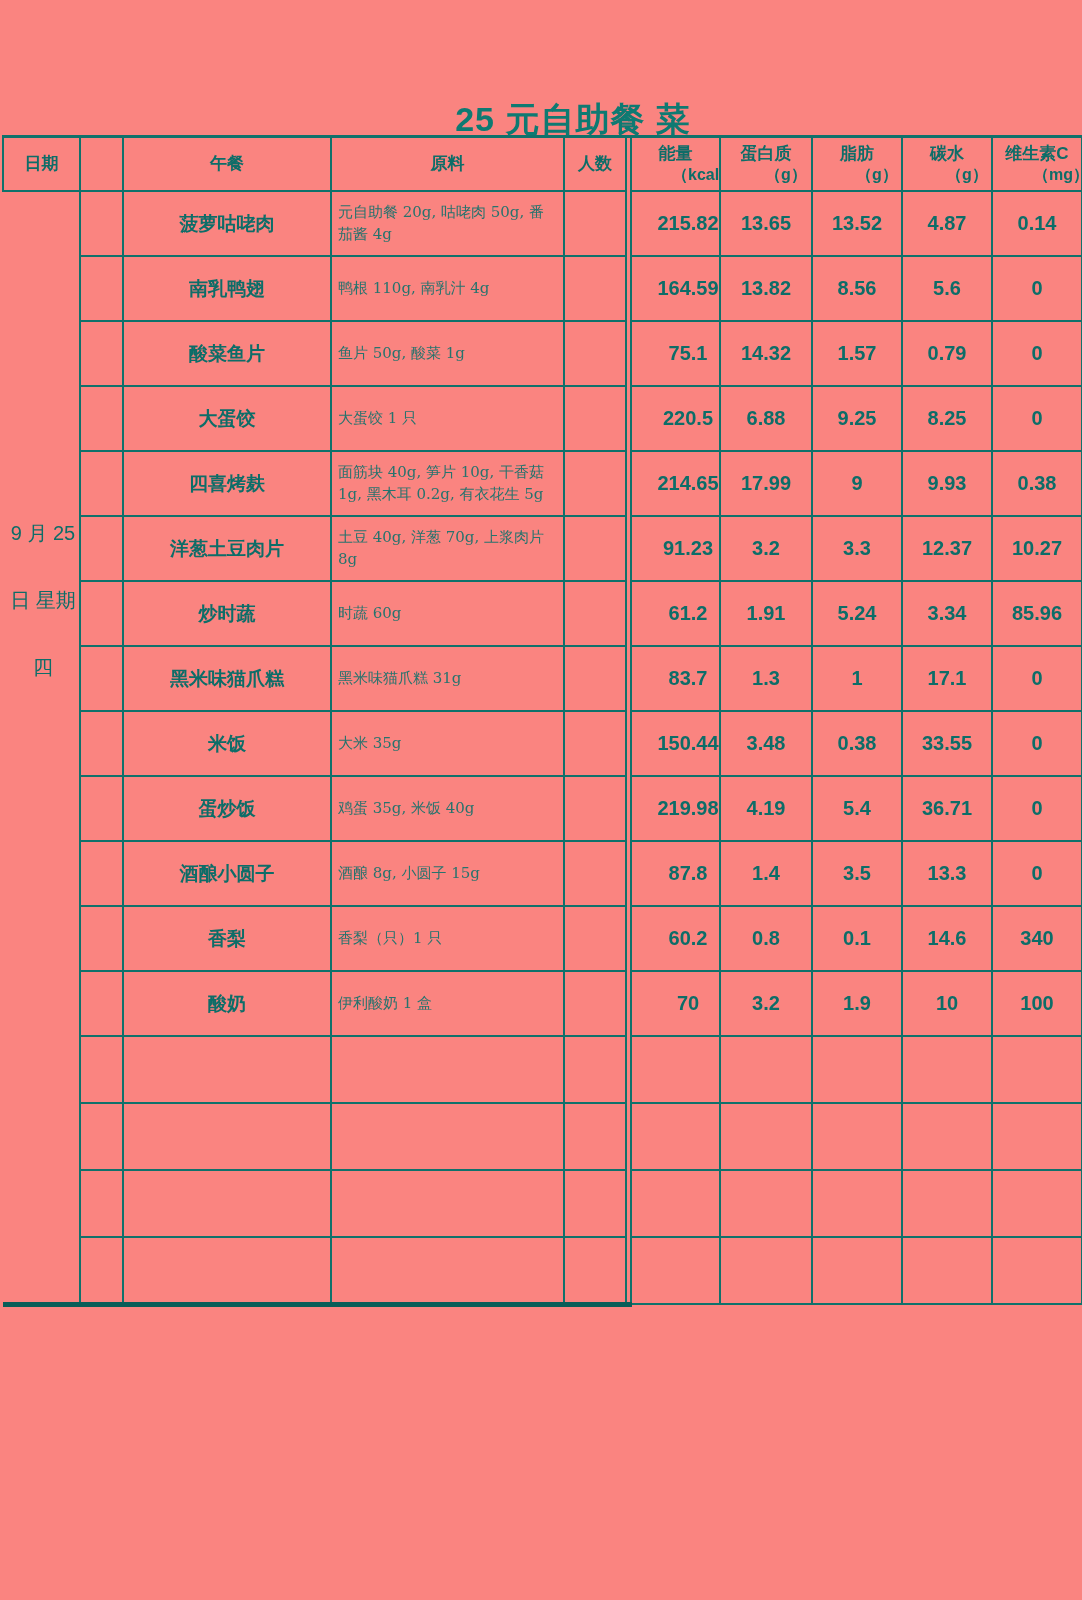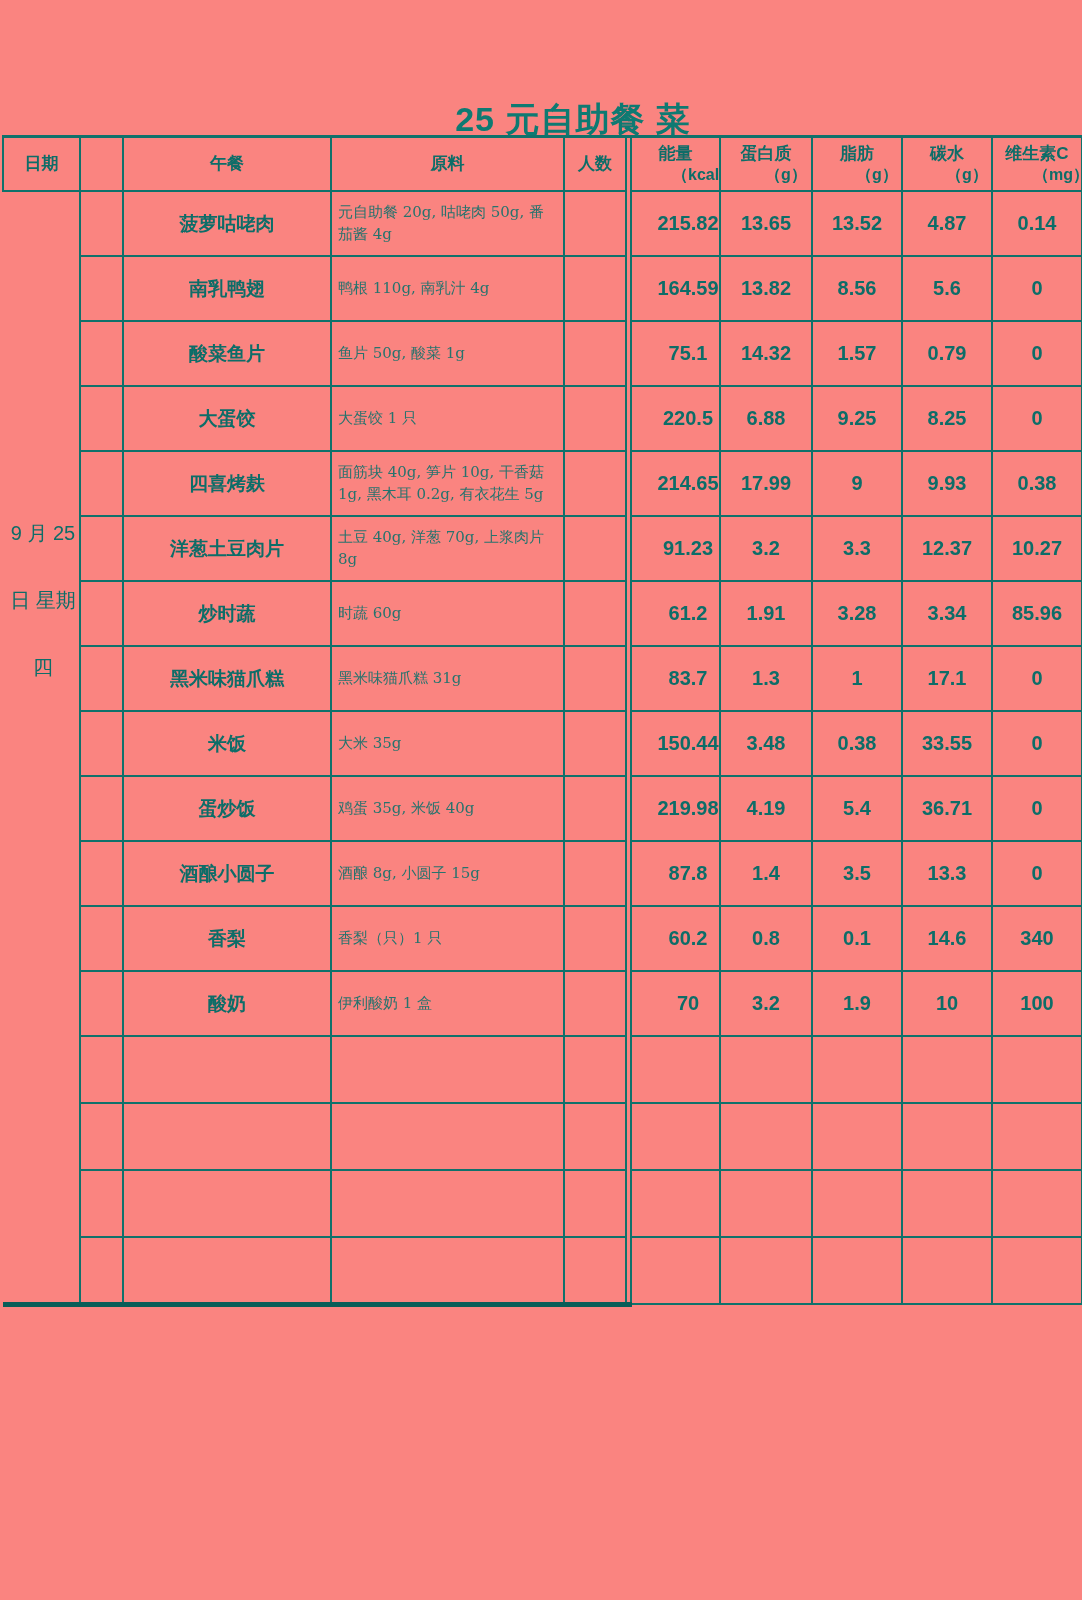--- a/index.html
+++ b/index.html
@@ -178,21 +178,21 @@
     <td class="c-num">10.27</td>
   </tr>
         <tr class="data-row">
     <td class="c-narrow"></td>
     <td class="c-dish">炒时蔬</td>
     <td class="c-ing">时蔬 60g</td>
     <td class="c-people"></td>
     <td class="c-gap"></td>
     <td class="c-num first">61.2</td>
     <td class="c-num">1.91</td>
-    <td class="c-num">3.28</td>
+    <td class="c-num">5.24</td>
     <td class="c-num">3.34</td>
     <td class="c-num">85.96</td>
   </tr>
         <tr class="data-row">
     <td class="c-narrow"></td>
     <td class="c-dish">黑米味猫爪糕</td>
     <td class="c-ing">黑米味猫爪糕 31g</td>
     <td class="c-people"></td>
     <td class="c-gap"></td>
     <td class="c-num first">83.7</td>

